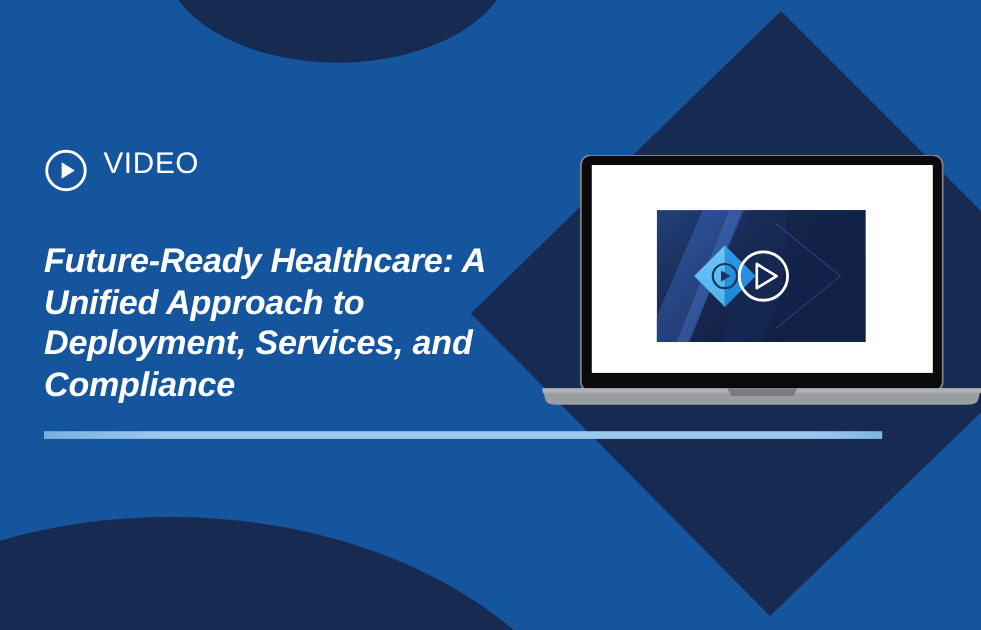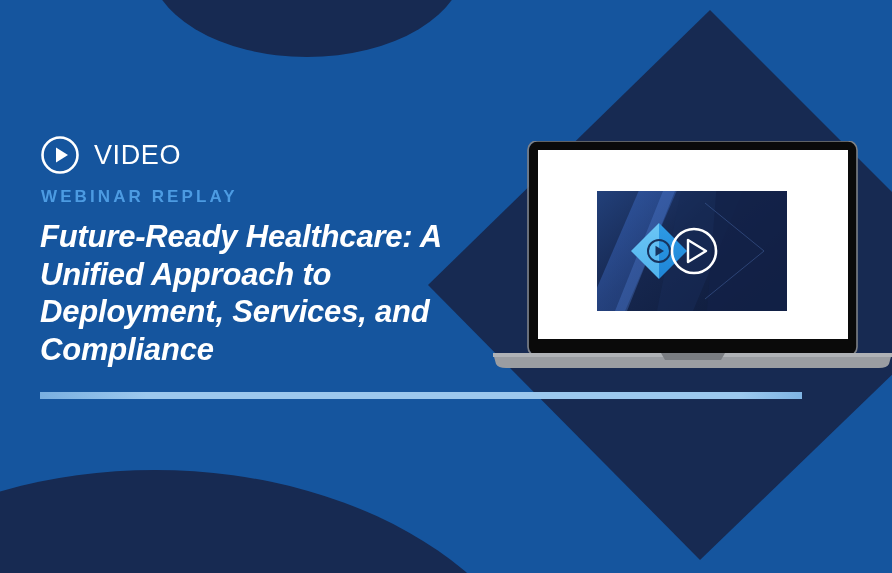--- a/index.html
+++ b/index.html
@@ -34,21 +34,21 @@
     top: 0;
     width: 470px;
     height: 573px;
   }
 
   .eyebrow-row {
     position: absolute;
     left: 0px;
     top: 135px;
     display: flex;
-    align-items: center;
+    align-items: flex-start;
     gap: 14px;
   }
   .play-badge {
     width: 40px;
     height: 40px;
     flex: 0 0 40px;
     display: block;
   }
   .eyebrow-label {
     color: #ffffff;
@@ -196,20 +196,19 @@
   <div class="content">
 
     <div class="eyebrow-row">
       <svg class="play-badge" viewBox="0 0 40 40">
         <circle cx="20" cy="20" r="17.5" fill="none" stroke="#FFFFFF" stroke-width="2.6"></circle>
         <polygon points="16,12.5 16,27.5 28,20" fill="#FFFFFF"></polygon>
       </svg>
       <span class="eyebrow-label">VIDEO</span>
     </div>
 
-    <div class="kicker">WEBINAR REPLAY</div>
 
     <h1 class="headline">Future-Ready Healthcare: A Unified Approach to Deployment, Services, and Compliance</h1>
   </div>
 
   <div class="divider"></div>
 
 </div>
 
 </body></html>

